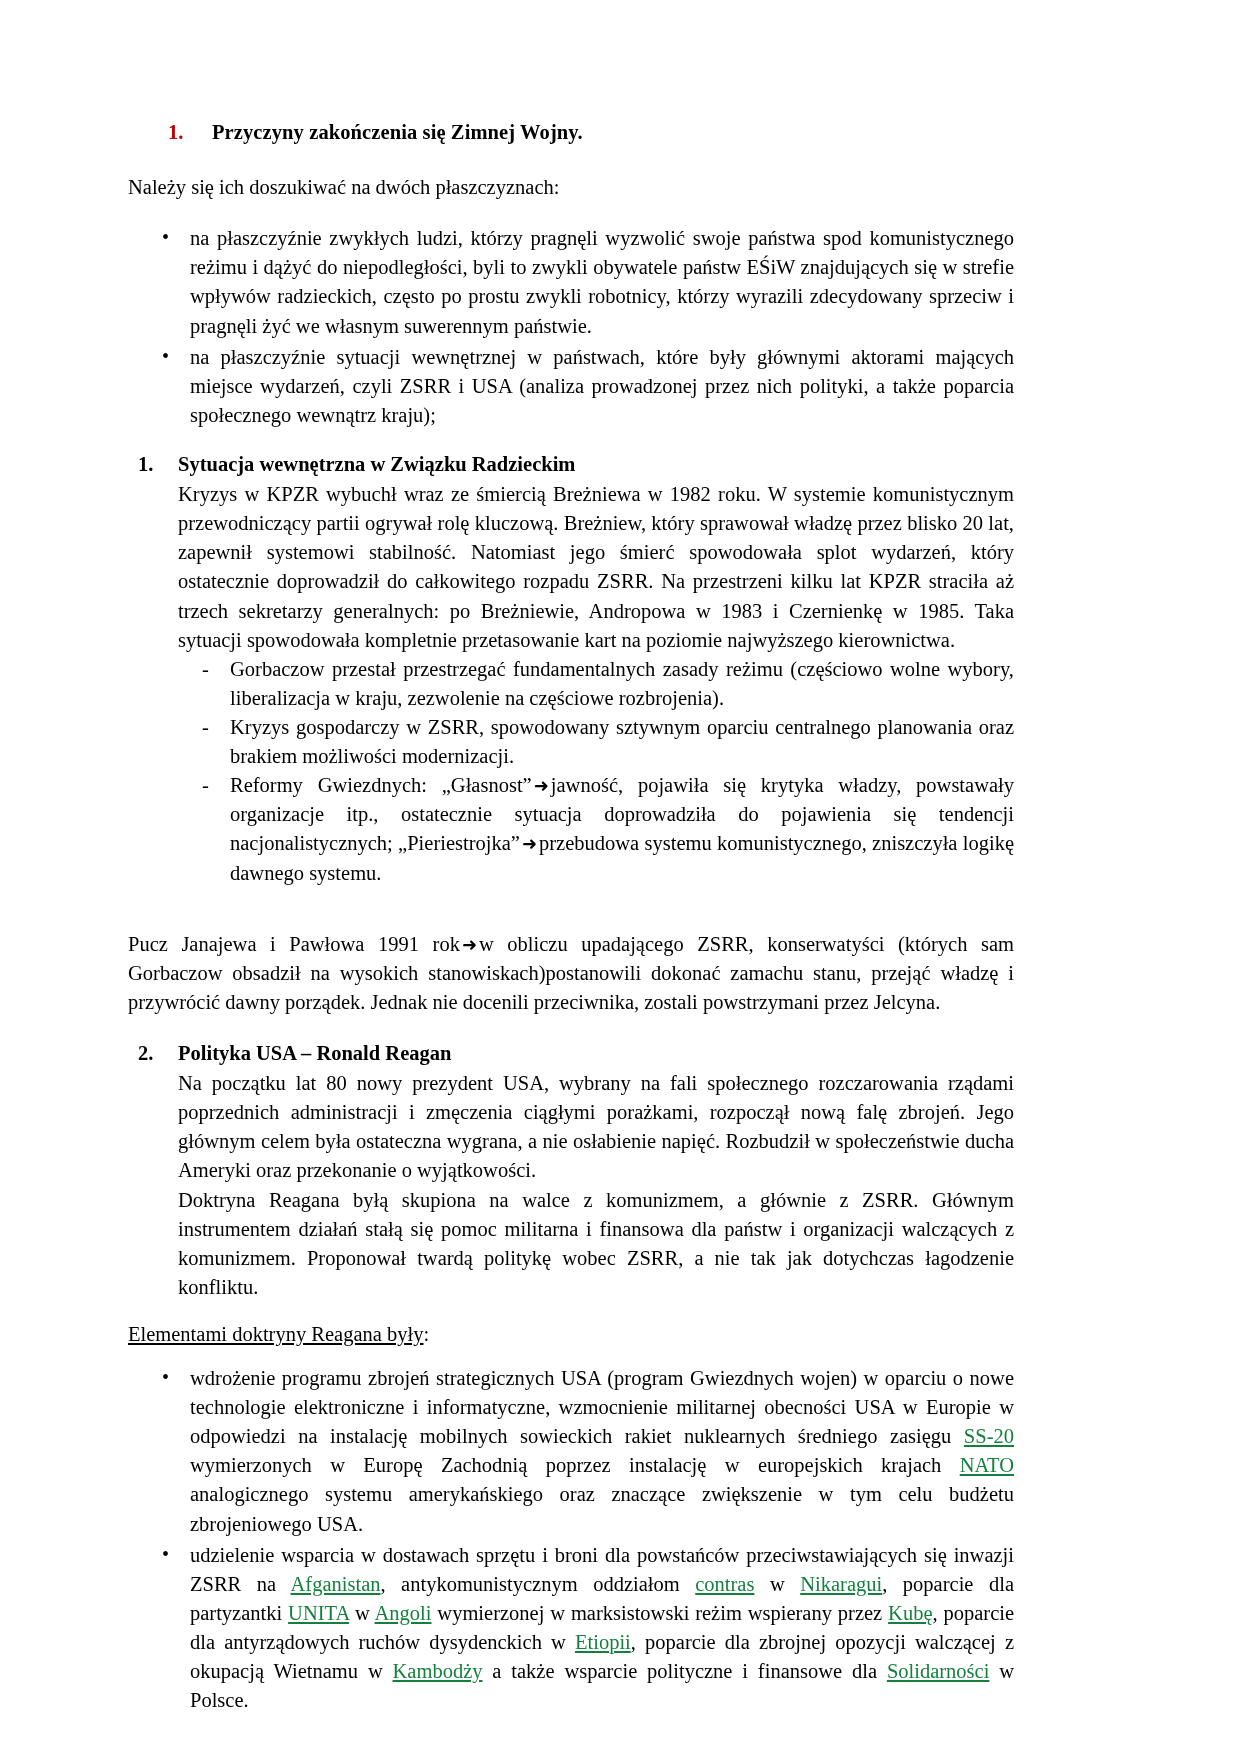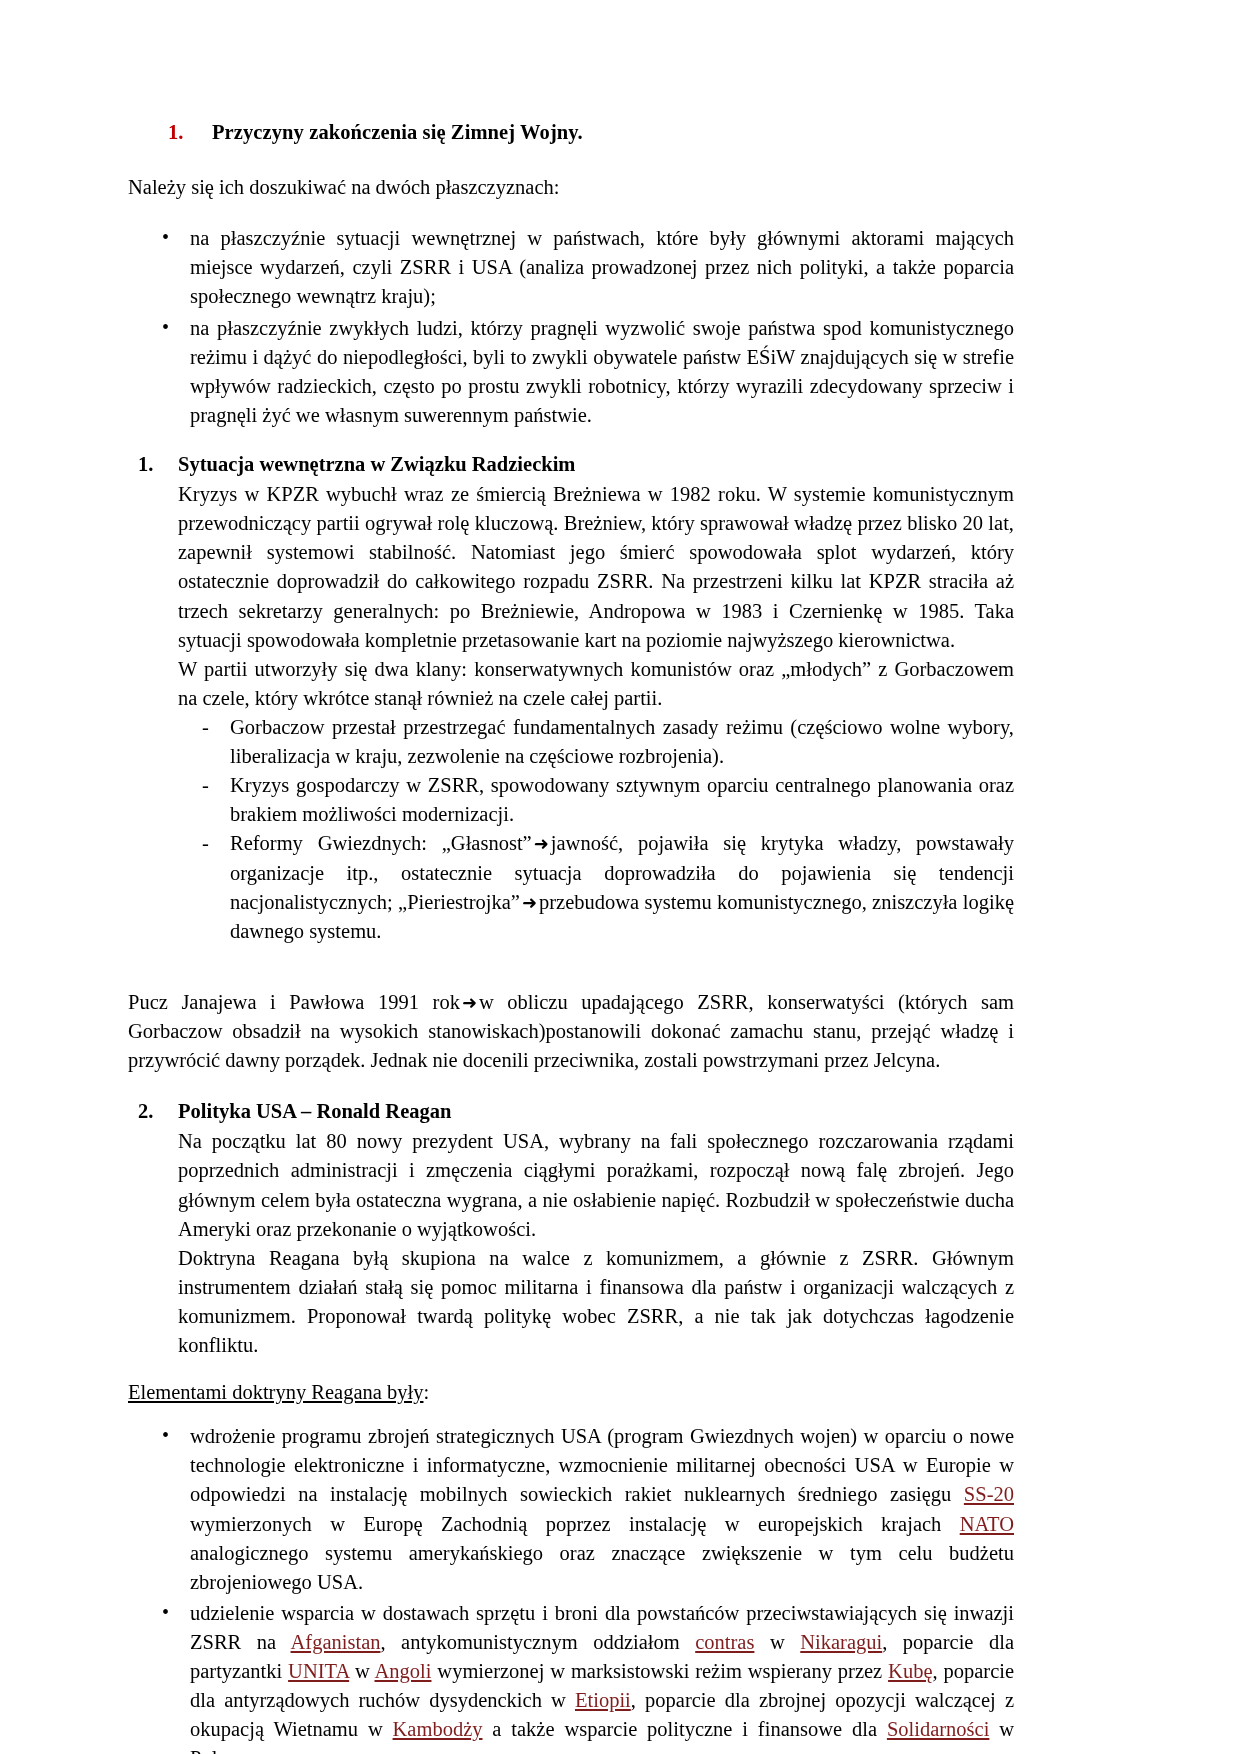--- a/index.html
+++ b/index.html
@@ -124,52 +124,51 @@
   .arrow {
     font-weight: bold;
     font-family: "DejaVu Sans", sans-serif;
     font-size: 18px;
     padding: 0 2px;
   }
   .u {
     text-decoration: underline;
   }
   .lnk {
-    color: #7f1d1d;
+    color: #15803d;
   }
 
   .nojust { text-align: left; }
   .spacer-md { height: 24px; }
 </style>
 </head>
 <body>
 
 <div class="page">
   <div class="doc">
 
     <div class="title-row">
       <span class="title-num">1.</span>
       <span class="title-text">Przyczyny zakończenia się Zimnej Wojny.</span>
     </div>
 
     <p class="para nojust">Należy się ich doszukiwać na dwóch płaszczyznach:</p>
 
     <ul class="bullets">
+      <li>na płaszczyźnie zwykłych ludzi, którzy pragnęli wyzwolić swoje państwa spod komunistycznego reżimu i dążyć do niepodległości, byli to zwykli obywatele państw EŚiW znajdujących się w strefie wpływów radzieckich, często po prostu zwykli robotnicy, którzy wyrazili zdecydowany sprzeciw i pragnęli żyć we własnym suwerennym państwie.</li>
       <li>na płaszczyźnie sytuacji wewnętrznej w państwach, które były głównymi aktorami mających miejsce wydarzeń, czyli ZSRR i USA (analiza prowadzonej przez nich polityki, a także poparcia społecznego wewnątrz kraju);</li>
-      <li>na płaszczyźnie zwykłych ludzi, którzy pragnęli wyzwolić swoje państwa spod komunistycznego reżimu i dążyć do niepodległości, byli to zwykli obywatele państw EŚiW znajdujących się w strefie wpływów radzieckich, często po prostu zwykli robotnicy, którzy wyrazili zdecydowany sprzeciw i pragnęli żyć we własnym suwerennym państwie.</li>
     </ul>
 
     <div class="section">
       <div class="section-head">
         <span class="section-num">1.</span>
         <span>Sytuacja wewnętrzna w Związku Radzieckim</span>
       </div>
       <div class="section-body">
         <p>Kryzys w KPZR wybuchł wraz ze śmiercią Breżniewa w 1982 roku. W systemie komunistycznym przewodniczący partii ogrywał rolę kluczową. Breżniew, który sprawował władzę przez blisko 20 lat, zapewnił systemowi stabilność. Natomiast jego śmierć spowodowała splot wydarzeń, który ostatecznie doprowadził do całkowitego rozpadu ZSRR. Na przestrzeni kilku lat KPZR straciła aż trzech sekretarzy generalnych: po Breżniewie, Andropowa w 1983 i Czernienkę w 1985. Taka sytuacji spowodowała kompletnie przetasowanie kart na poziomie najwyższego kierownictwa.</p>
-        <p>W partii utworzyły się dwa klany: konserwatywnych komunistów oraz „młodych” z Gorbaczowem na czele, który wkrótce stanął również na czele całej partii.</p>
       </div>
       <ul class="dashes">
         <li>Gorbaczow przestał przestrzegać fundamentalnych zasady reżimu (częściowo wolne wybory, liberalizacja w kraju, zezwolenie na częściowe rozbrojenia).</li>
         <li>Kryzys gospodarczy w ZSRR, spowodowany sztywnym oparciu centralnego planowania oraz brakiem możliwości modernizacji.</li>
         <li><span>Reformy Gwiezdnych: „Głasnost”</span><span class="arrow">➜</span><span>jawność, pojawiła się krytyka władzy, powstawały organizacje itp., ostatecznie sytuacja doprowadziła do pojawienia się tendencji nacjonalistycznych; „Pieriestrojka”</span><span class="arrow">➜</span><span>przebudowa systemu komunistycznego, zniszczyła logikę dawnego systemu.</span></li>
       </ul>
     </div>
 
     <div class="spacer-md"></div>
 

